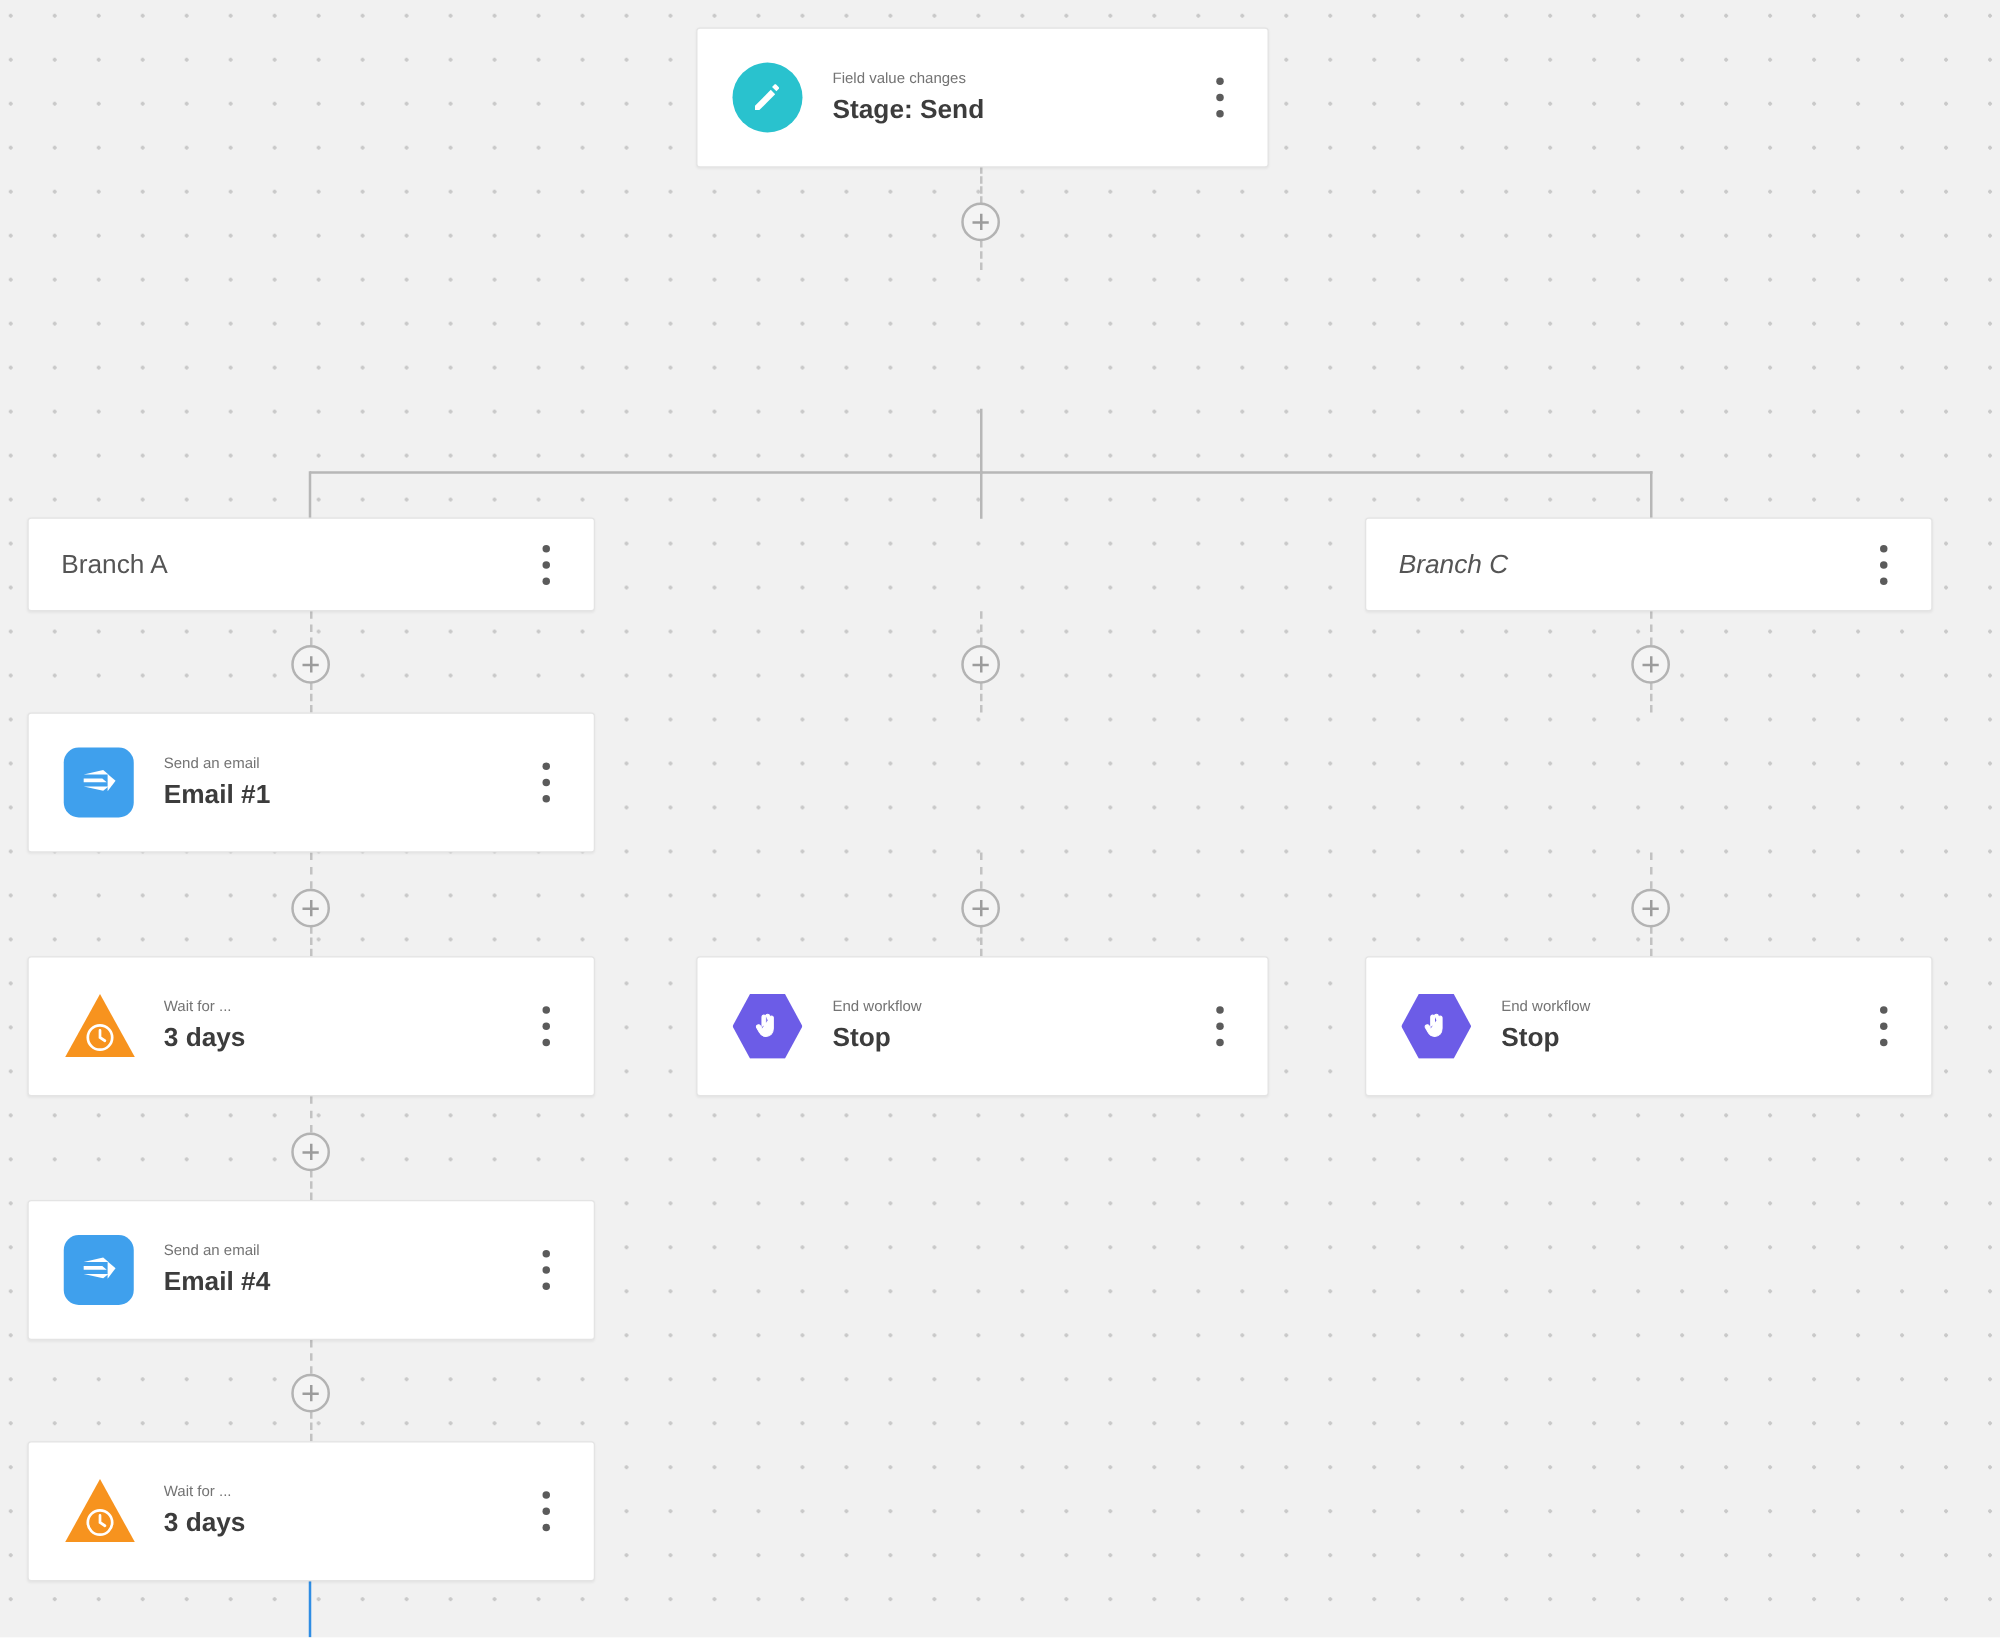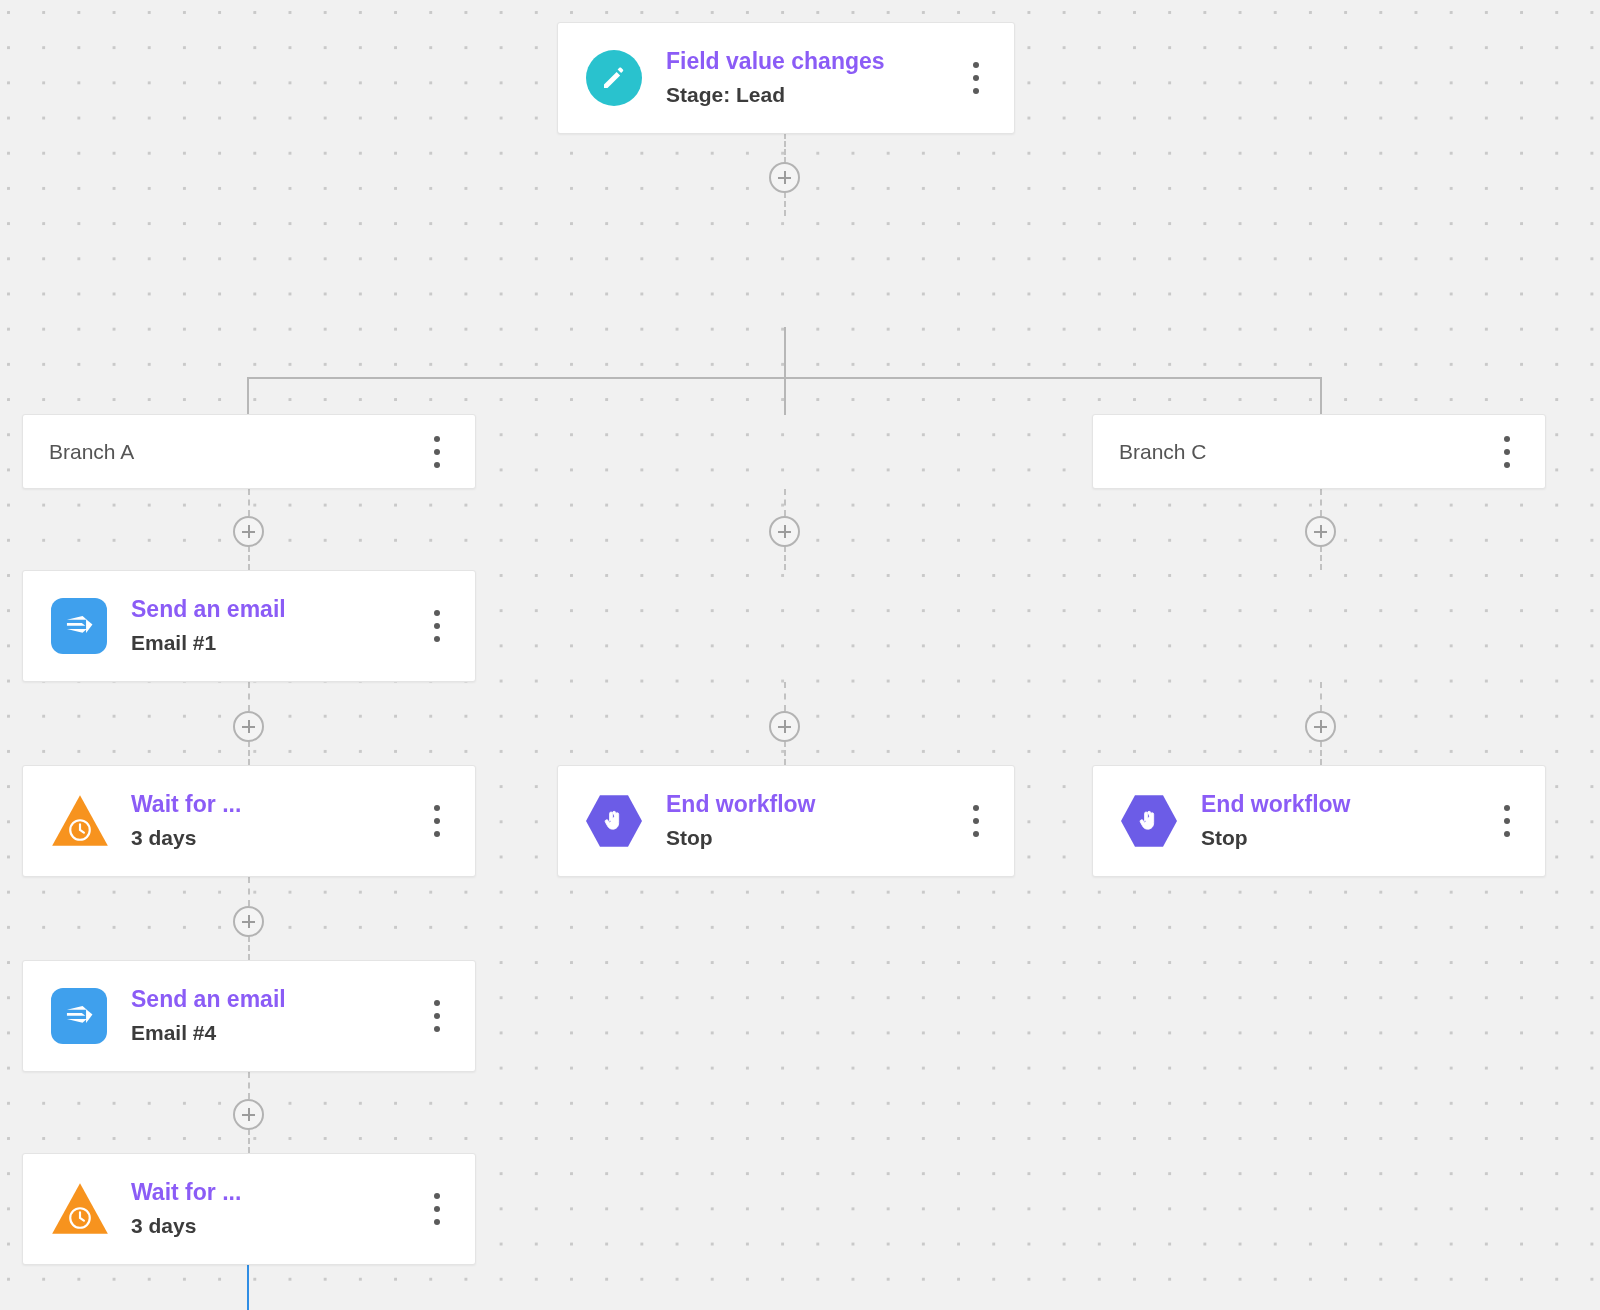--- a/index.html
+++ b/index.html
@@ -89,27 +89,26 @@
     margin-left: 28px;
     flex: 0 0 auto;
     position: relative;
   }
   .card-text {
     margin-left: 24px;
     flex: 1 1 auto;
     min-width: 0;
   }
   .card-sub {
-    font-size: 23px;
-    color: #8b5cf6;
+    font-size: 12px;
+    color: #737373;
     line-height: 1.35;
     white-space: nowrap;
     overflow: hidden;
     text-overflow: ellipsis;
-    font-weight: bold;
   }
   .card-title {
     font-size: 21px;
     font-weight: bold;
     color: #3c3c3c;
     line-height: 1.35;
     margin-top: 4px;
     white-space: nowrap;
     overflow: hidden;
     text-overflow: ellipsis;
@@ -214,21 +213,21 @@
     <div class="card-icon">
       <div class="ic-circle" style="background:#29c2ce;">
         <svg width="30" height="30" viewBox="0 0 24 24" aria-hidden="true">
           <path d="M4 17.2V20h2.8L16.9 9.9l-2.8-2.8L4 17.2z" fill="#ffffff"></path>
           <path d="M19.1 5.2l-1.4-1.4c-.4-.4-1-.4-1.4 0l-1.4 1.4 2.8 2.8 1.4-1.4c.4-.4.4-1 0-1.4z" fill="#ffffff"></path>
         </svg>
       </div>
     </div>
     <div class="card-text">
       <div class="card-sub">Field value changes</div>
-      <div class="card-title">Stage: Lead</div>
+      <div class="card-title">Stage: Send</div>
     </div>
     <div class="kebab">
         <i></i>
         <i></i>
         <i></i>
       </div>
   </div>
 
 
   <div class="conn v" style="left:784px; top:327px; height:52px;"></div>
@@ -370,21 +369,21 @@
       <div class="card-sub">End workflow</div>
       <div class="card-title">Stop</div>
     </div>
     <div class="kebab">
         <i></i>
         <i></i>
         <i></i>
       </div>
   </div>
 
-  <div class="branch-card" style="left:1092px; top:414px; width:454px; height:75px;">
+  <div class="branch-card" style="left:1092px; top:414px; width:454px; height:75px;font-style:italic;">
     <div class="branch-label">Branch C</div>
     <div class="kebab">
         <i></i>
         <i></i>
         <i></i>
       </div>
   </div>
 
   <div class="conn dashed-v" style="left:1320px; top:489px; height:27px;"></div>
   <div class="plus-btn" style="left:1305px; top:516px;"></div>

